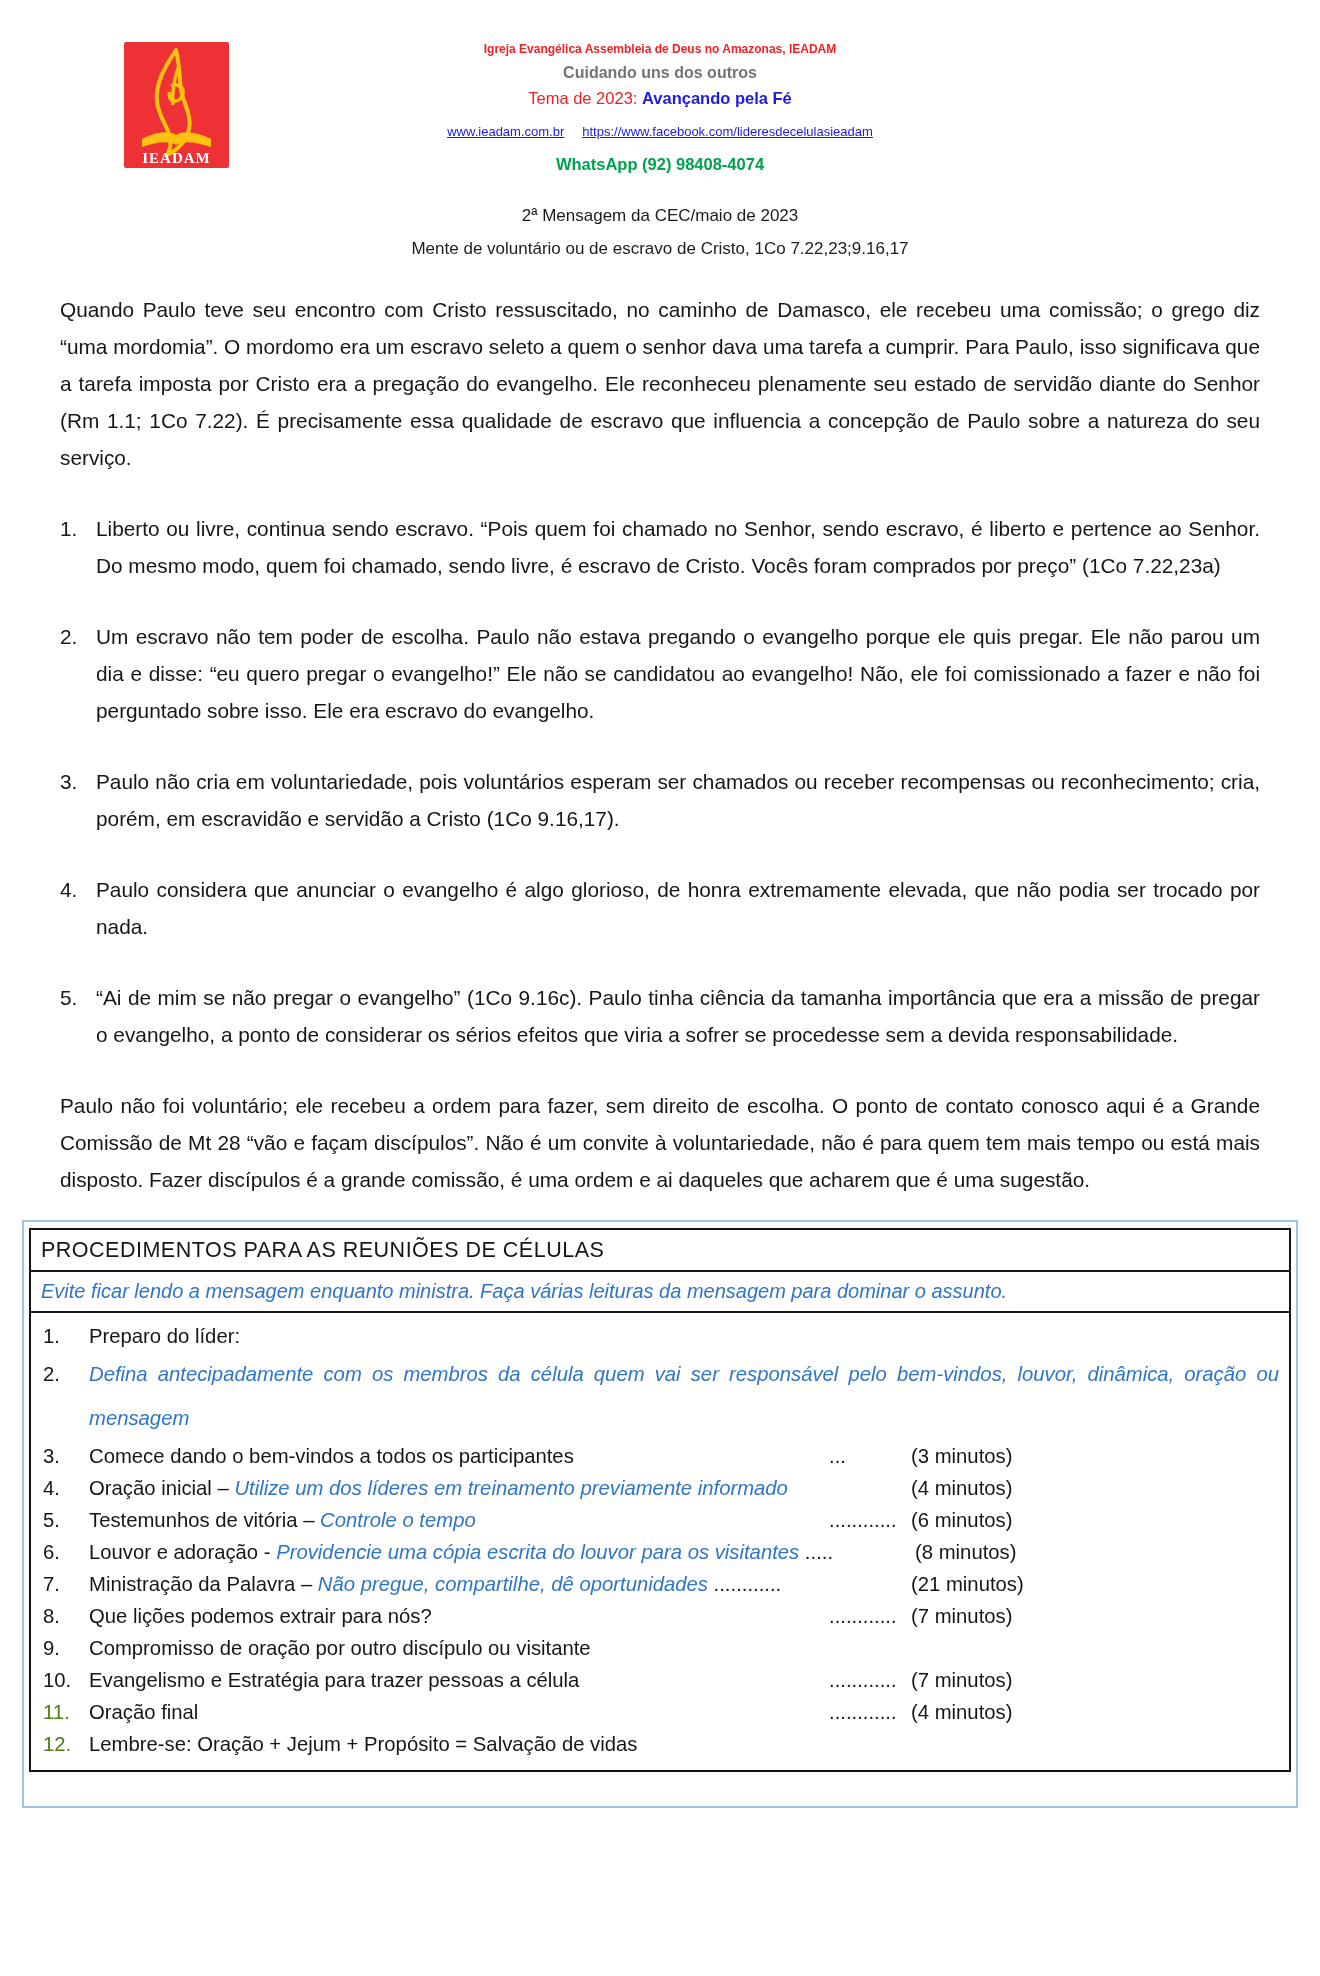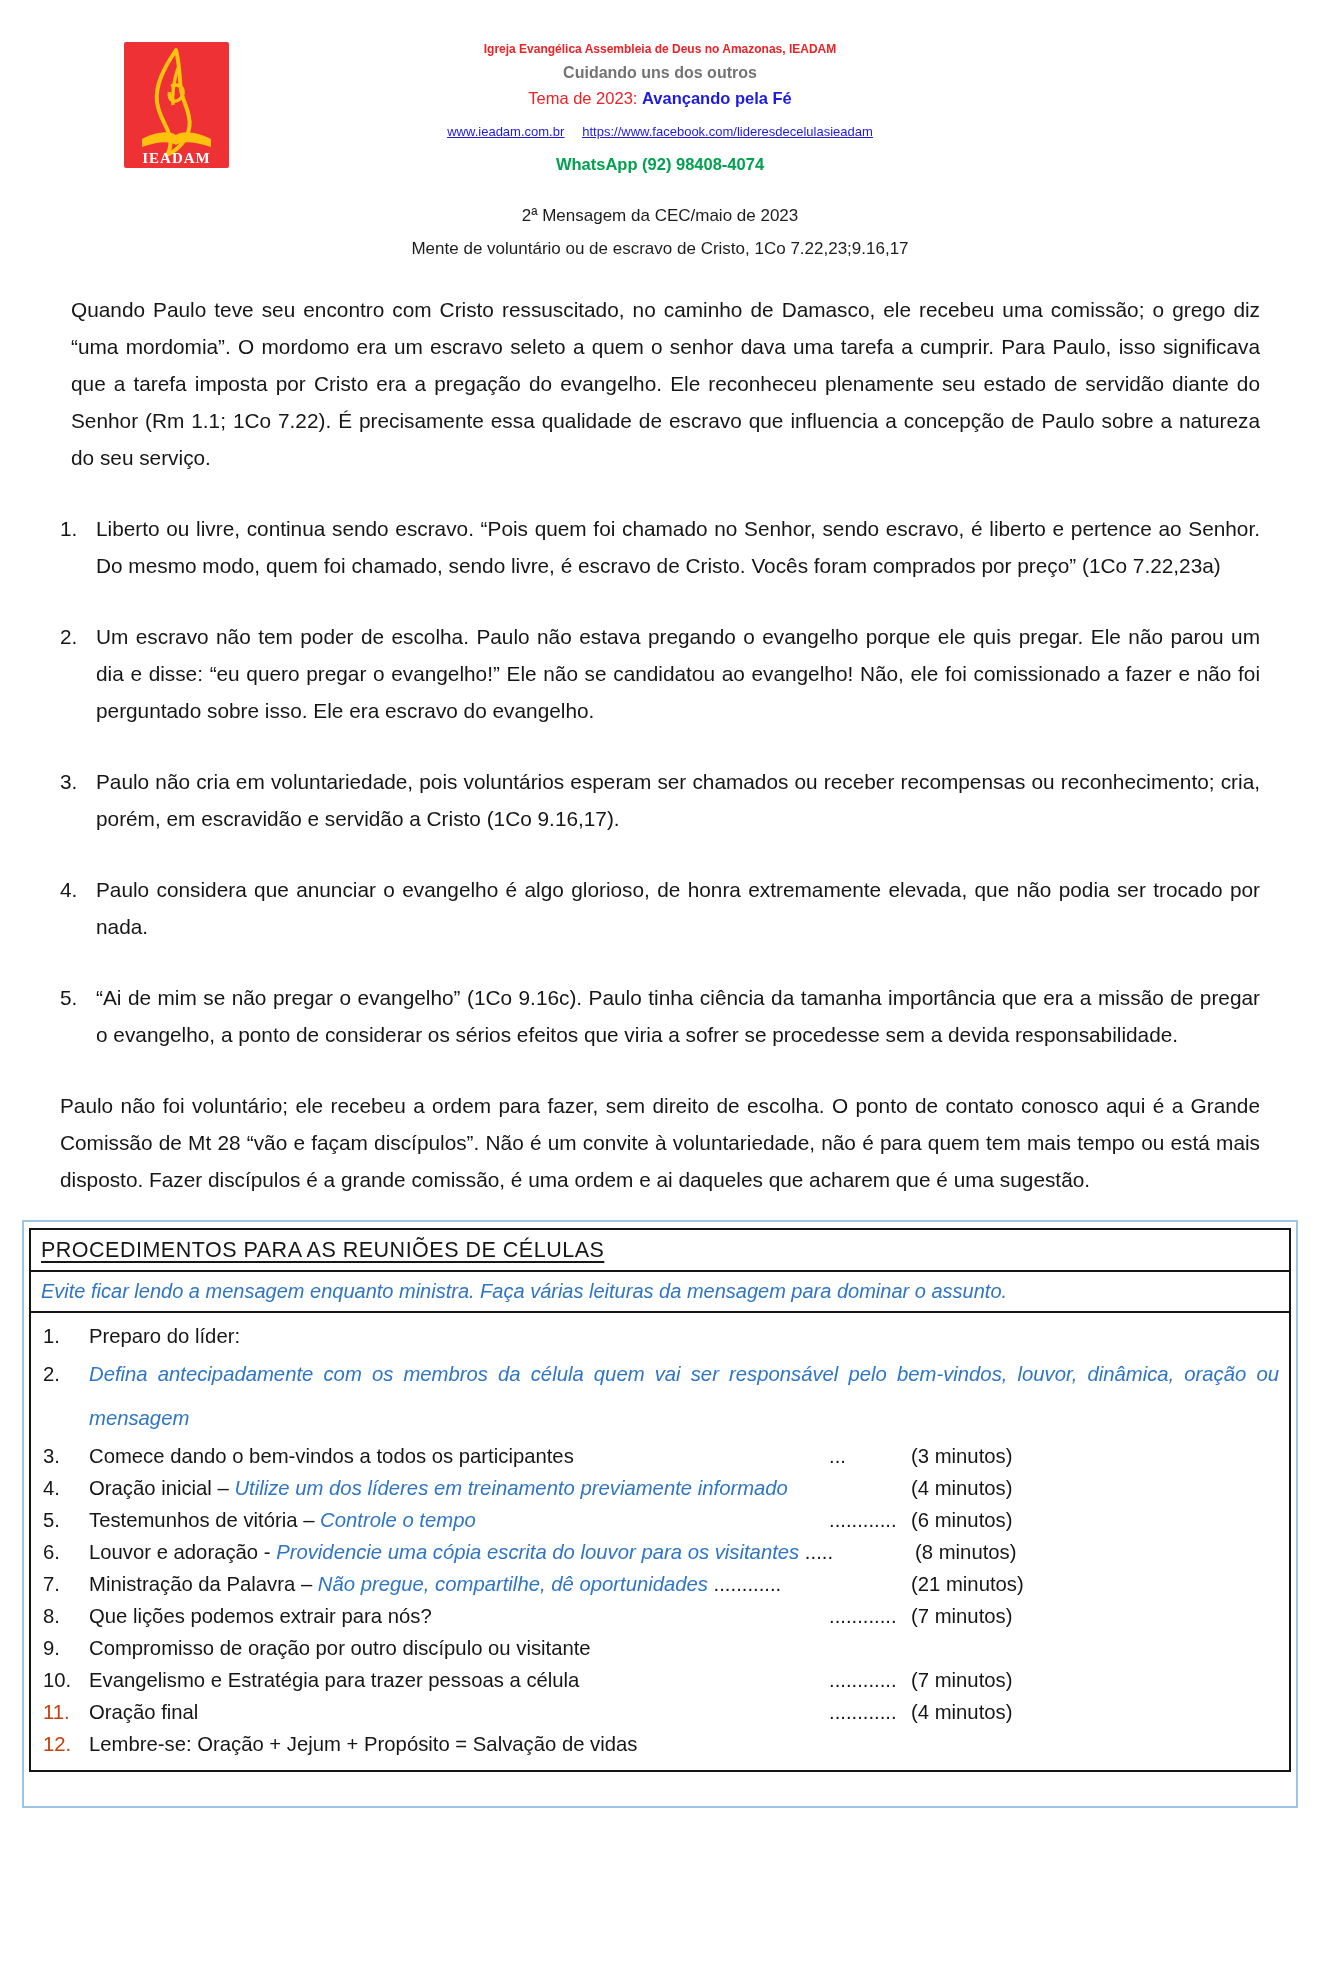--- a/index.html
+++ b/index.html
@@ -18,44 +18,44 @@
   .h-tema .pre   { color:#ee2226; }
   .h-tema .theme { color:#1d1ae2; font-weight:bold; }
   .h-links { font-size:13px; margin-top:12px; color:#1d1ae2; text-decoration:underline; }
   .h-links a { color:#1d1ae2; text-decoration:underline; cursor:pointer; }
   .h-links .gap { display:inline-block; width:18px; }
   .h-whats { color:#00a14f; font-weight:bold; font-size:16.5px; margin-top:10px; }
   
   .title-block { text-align:center; margin-top:24px; font-size:17px; line-height:33px; color:#1c1c1c; }
   
   .body-wrap { margin:0 60px; font-size:20.8px; line-height:37px; }
-  .intro { margin:26px 0 0 11px; text-align:justify; }
+  .intro { margin:26px 0 0 0; text-align:justify; }
   .closing { margin:34px 0 0 0; text-align:justify; }
   .body-item { display:grid; grid-template-columns:36px 1fr; margin-top:34px; }
   .body-item .bnum { }
   .body-item .btxt { text-align:justify; }
   
   .proc-outer {
     margin:22px 22px 0 22px; border:2px solid #9dc3e6;
     padding:6px 5px 34px 5px; box-sizing:border-box;
   }
   .proc-table { border:2px solid #141414; }
   .proc-heading {
     border-bottom:2px solid #141414; padding:8px 10px 7px 10px;
     font-size:21.5px; letter-spacing:.5px;
   }
-  .proc-heading span { text-decoration:underline; text-underline-offset:4px; }
+  .proc-heading span { text-underline-offset:4px; }
   .proc-notice {
     border-bottom:2px solid #141414; padding:8px 10px; 
     color:#2e75c6; font-style:italic; font-size:20px;
   }
   .proc-list { padding:7px 10px 10px 12px; font-size:20.3px; }
   .proc-row { display:grid; grid-template-columns:46px 1fr 82px 168px 200px; line-height:32px; align-items:baseline; }
   .proc-row .pnum  { white-space:nowrap; }
-  .proc-row .pnum.lightblue { color:#c2410c; }
+  .proc-row .pnum.lightblue { color:#4d7c0f; }
   .proc-row .ptext { white-space:nowrap; overflow:visible; }
   .proc-row .ptext.wrap { white-space:normal; text-align:justify; line-height:44px; }
   .proc-row .pdots { white-space:nowrap; overflow:hidden; }
   .proc-row .ptime { white-space:nowrap; }
   .blue-it { color:#2e75c6; font-style:italic; }
 </style>
 </head>
 <body>
 
 <div class="page">

